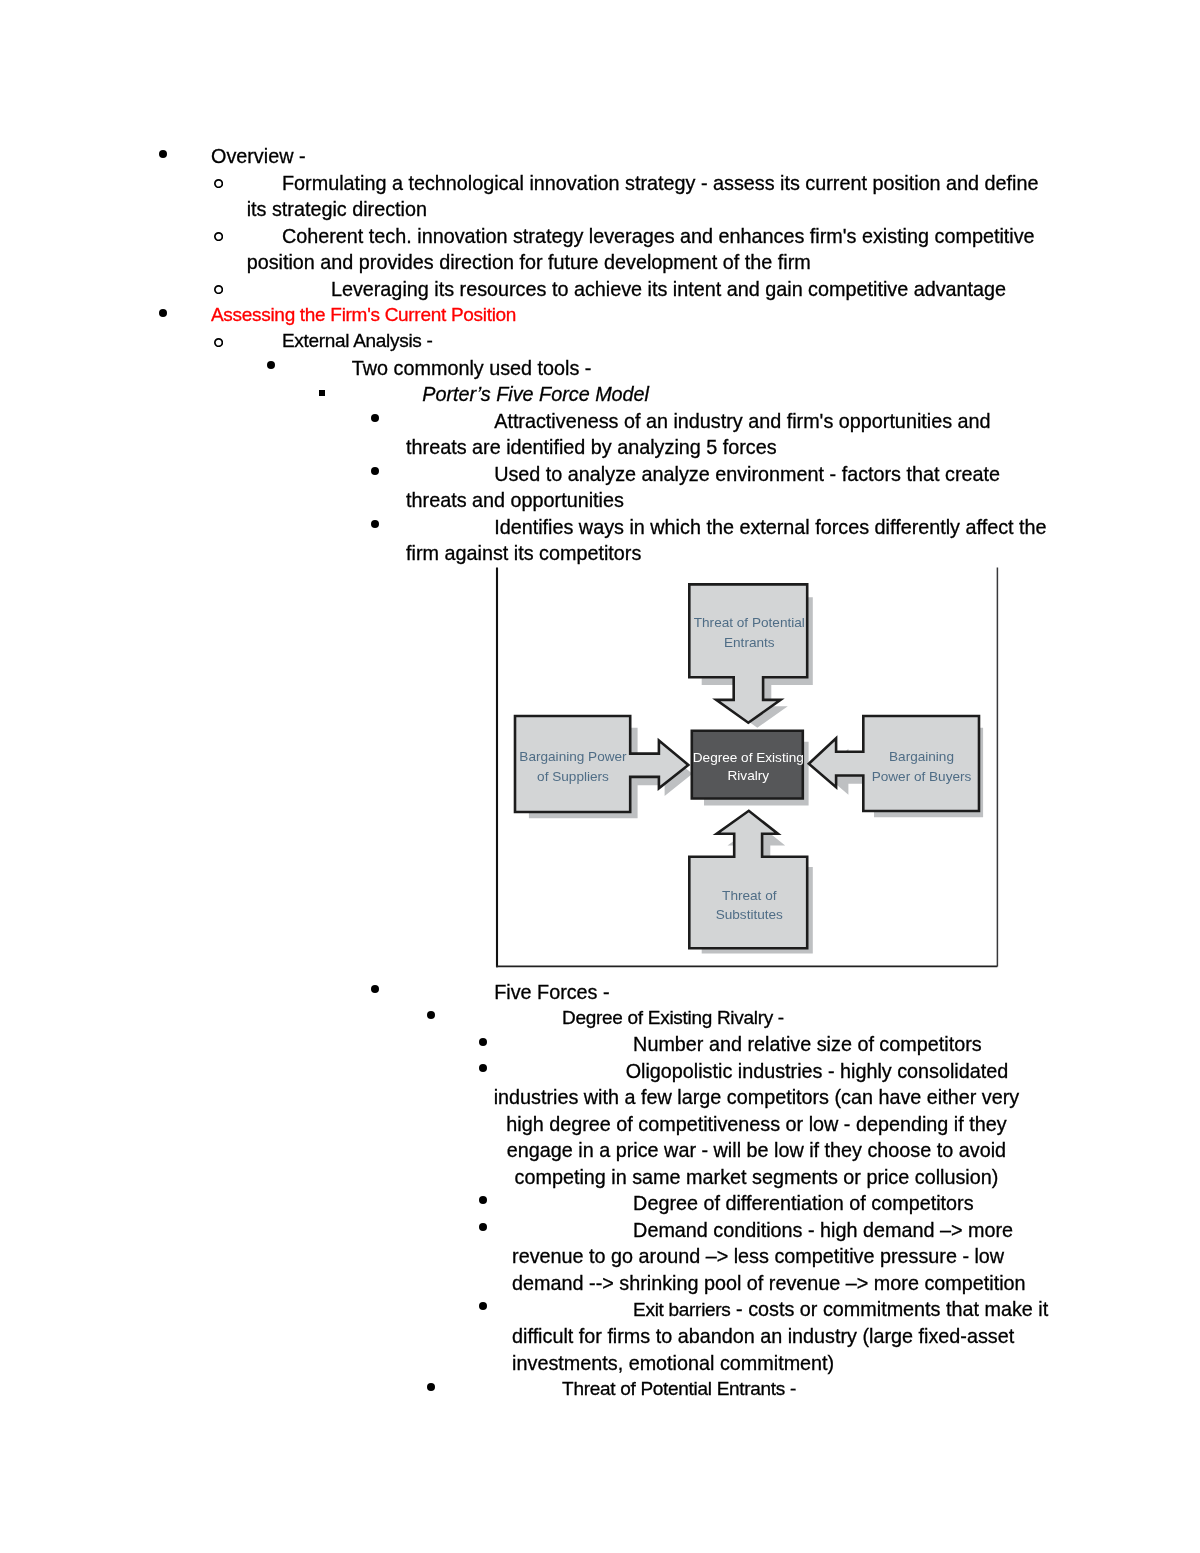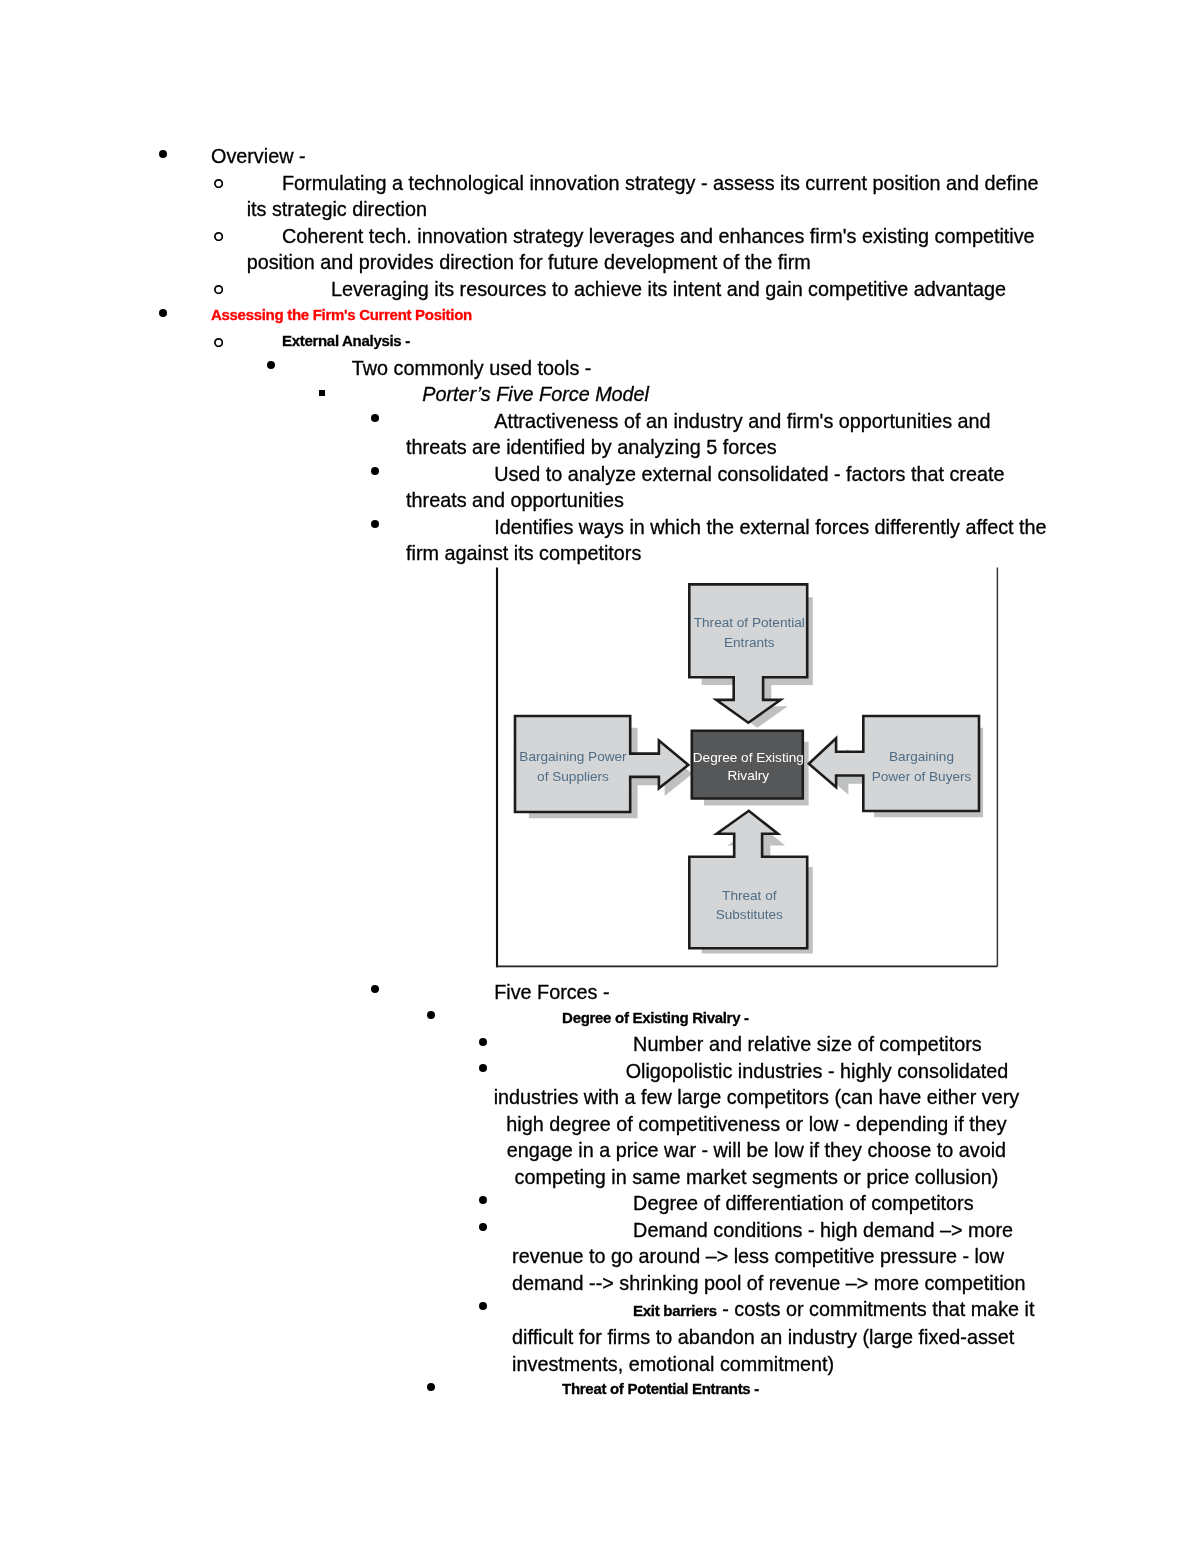--- a/index.html
+++ b/index.html
@@ -6,21 +6,21 @@
   html,body{margin:0;padding:0;background:#ffffff;}
   body{width:1200px;height:1553px;position:relative;overflow:hidden;
        font-family:"Liberation Sans",sans-serif;color:#000;}
   .page{position:absolute;left:0;top:0;width:1200px;height:1553px;border-radius:18px;}
 
   
   .row{position:absolute;left:0;width:1200px;}
   .bul{position:absolute;box-sizing:border-box;}
   .tx{position:absolute;font-size:19.8px;line-height:26.45px;
       -webkit-text-stroke:0.3px currentColor;}
-  .tx.bold, .tx b{font-weight:bold;font-size:15px;letter-spacing:-0.30px;}
+  .tx.bold, .tx b{font-weight:normal;font-size:19.0px;letter-spacing:-0.30px;}
 
   
   #diagram{position:absolute;}
   #diagram svg{display:block;}
 </style>
 </head>
 <body>
 
 <div class="page">
   <div id="outline-root">
@@ -71,21 +71,21 @@
       <div class="row" style="top: 381.378px;">
         <span class="bul" style="left: 318.8px; width: 6.4px; height: 6.4px; background: rgb(0, 0, 0); top: 8.3px;"></span>
         <span class="tx" style="left: 375px; width: 680px; text-indent: 47.2px; font-style: italic;">Porter’s Five Force Model</span>
       </div>
       <div class="row" style="top: 407.831px;">
         <span class="bul" style="left: 371px; width: 8px; height: 8px; border-radius: 50%; background: rgb(0, 0, 0); top: 6.3px;"></span>
         <span class="tx" style="left: 406.1px; width: 648.9px; text-indent: 88.1px;">Attractiveness of an industry and firm's opportunities and threats are identified by analyzing 5 forces</span>
       </div>
       <div class="row" style="top: 460.738px;">
         <span class="bul" style="left: 371px; width: 8px; height: 8px; border-radius: 50%; background: rgb(0, 0, 0); top: 6.3px;"></span>
-        <span class="tx" style="left: 406.1px; width: 648.9px; text-indent: 88.1px;">Used to analyze external consolidated - factors that create threats and opportunities</span>
+        <span class="tx" style="left: 406.1px; width: 648.9px; text-indent: 88.1px;">Used to analyze analyze environment - factors that create threats and opportunities</span>
       </div>
       <div class="row" style="top: 513.644px;">
         <span class="bul" style="left: 371px; width: 8px; height: 8px; border-radius: 50%; background: rgb(0, 0, 0); top: 6.3px;"></span>
         <span class="tx" style="left: 406.1px; width: 648.9px; text-indent: 88.1px;">Identifies ways in which the external forces differently affect the firm against its competitors</span>
       </div>
       <div class="row" style="top: 978.55px;">
         <span class="bul" style="left: 371px; width: 8px; height: 8px; border-radius: 50%; background: rgb(0, 0, 0); top: 6.3px;"></span>
         <span class="tx" style="left: 406.1px; width: 648.9px; text-indent: 88.1px;">Five Forces -</span>
       </div>
       <div class="row" style="top: 1005px;">

